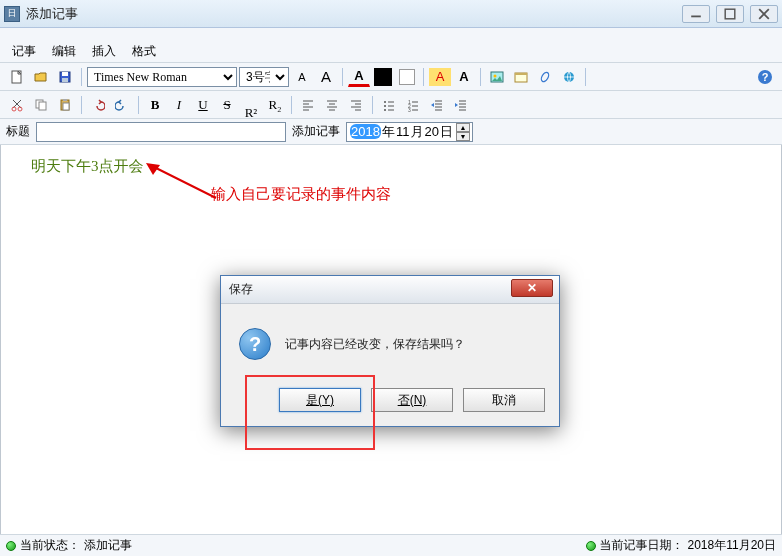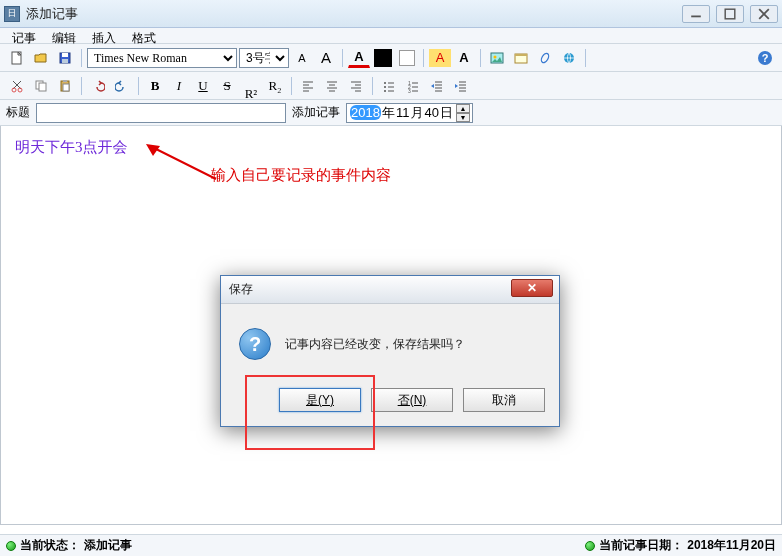--- a/index.html
+++ b/index.html
@@ -7,21 +7,21 @@
   
   
   .titlebar { height: 28px; background: linear-gradient(to bottom, #eaf3fb, #d7e6f3); display: flex; align-items: center; padding: 0 4px; border-bottom: 1px solid #b0c4de; }
   .titlebar .appicon { width: 16px; height: 16px; background: #5a7fa3; border: 1px solid #3a5f83; margin-right: 6px; display: flex; align-items: center; justify-content: center; color: #fff; font-size: 9px; }
   .titlebar .title { flex: 1; font-size: 13px; color: #222; }
   .titlebar .winbtns { display: flex; gap: 6px; }
   .titlebar .winbtn { width: 28px; height: 18px; background: #e8eef5; border: 1px solid #9fb6ce; border-radius: 2px; display: flex; align-items: center; justify-content: center; font-size: 12px; color: #555; cursor: pointer; }
   .titlebar .winbtn svg { width: 12px; height: 12px; }
 
   
-  .menubar { height: 16px; background: #f3f6fa; display: flex; align-items: flex-start; padding: 0 6px; gap: 4px; border-bottom: 1px solid #cfd8e0; }
+  .menubar { height: 35px; background: #f3f6fa; display: flex; align-items: flex-end; padding: 0 6px; gap: 4px; border-bottom: 1px solid #cfd8e0; }
   .menubar .menuitem { padding: 2px 6px; cursor: pointer; font-size: 12px; }
 
   
   .toolbar { height: 28px; background: #f3f6fa; display: flex; align-items: center; padding: 0 6px; gap: 2px; border-bottom: 1px solid #cfd8e0; }
   .tbtn { width: 22px; height: 22px; display: flex; align-items: center; justify-content: center; border: 1px solid transparent; cursor: pointer; font-size: 13px; }
   .tsep { width: 1px; height: 18px; background: #b0c4de; margin: 0 3px; }
   .tsel { height: 20px; font-size: 12px; border: 1px solid #7a8fa5; background: #fff; }
   .fontname { width: 150px; padding: 0 2px; font-family: "Times New Roman", serif; }
   .fontsize { width: 50px; padding: 0 2px; }
   .colorswatch { width: 18px; height: 18px; display: inline-block; }
@@ -31,37 +31,37 @@
   .titlerow .lbl { font-size: 12px; }
   .titlerow input.titleinput { flex: 0 0 250px; height: 20px; border: 1px solid #7a8fa5; padding: 0 3px; font-size: 12px; background: #fff; }
   .titlerow .datebox { display: flex; align-items: center; border: 1px solid #7a8fa5; background: #fff; height: 20px; padding: 0 2px; font-size: 13px; }
   .titlerow .datebox .datepart { margin: 0 1px; border-radius: 6px; }
   .titlerow .datebox .datepart.sel { background: #3399ff; color: #fff; padding: 0 1px; }
   .titlerow .spin { display: flex; flex-direction: column; margin-left: 3px; }
   .titlerow .spin .sp { width: 14px; height: 9px; border: 1px solid #888; background: #eee; font-size: 7px; text-align: center; line-height: 7px; cursor: pointer; }
 
   
   .editor { position: relative; width: 100%; height: 399px; background: #fff; border: 1px solid #bfc7d0; border-top: none; overflow: auto; }
-  .editor .content { padding: 12px 14px; font-size: 15px; color: #6d28d9; font-family: SimSun, serif; }
+  .editor .content { padding: 12px 30px; font-size: 15px; color: #4d7c0f; font-family: SimSun, serif; }
   .arrow { position: absolute; left: 145px; top: 18px; }
   .annotation { position: absolute; left: 210px; top: 40px; color: #d00; font-size: 15px; font-family: SimSun, serif; }
   .dialog { position: absolute; left: 220px; top: 275px; width: 340px; background: #f0f0f0; border: 1px solid #4a78b0; box-shadow: 0 4px 20px rgba(0,0,0,0.5); }
   .dialog .dtitle { height: 28px; background: linear-gradient(to bottom, #fdfdfe, #dfe5ec); display: flex; align-items: center; padding: 0 8px; position: relative; border-bottom: 1px solid #c6ccd3; }
   .dialog .dtitle .txt { font-size: 12px; color: #222; }
   .dialog .dtitle .xbtn { position: absolute; right: 6px; top: 3px; width: 42px; height: 18px; background: linear-gradient(to bottom, #e67a6b, #c0392b); border: 1px solid #8b2a1f; border-radius: 2px; display: flex; align-items: center; justify-content: center; color: #fff; font-weight: bold; cursor: pointer; }
   .dialog .dbody { padding: 24px 18px 18px 18px; display: flex; align-items: center; gap: 14px; }
   .qicon { width: 32px; height: 32px; border-radius: 50%; background: radial-gradient(circle at 30% 30%, #8fc6f0, #2a7cc9); display: flex; align-items: center; justify-content: center; color: #fff; font-size: 20px; font-weight: bold; border: 1px solid #2a6aa9; }
   .dialog .dbody .msg { font-size: 12px; color: #222; }
   .dialog .dbtns { display: flex; justify-content: flex-end; gap: 10px; padding: 10px 14px 14px 14px; background: #f0f0f0; }
   .dialog .dbtn { width: 82px; height: 24px; background: linear-gradient(to bottom, #fdfdfd, #e3e3e3); border: 1px solid #888; font-size: 12px; cursor: pointer; }
   .dialog .dbtn.default { border: 1px solid #3a79c0; box-shadow: 0 0 2px #6fa8e0; }
   .highlight-box { position: absolute; left: 245px; top: 375px; width: 130px; height: 75px; border: 2px solid #e33; pointer-events: none; }
 
   
-  .statusbar { position: absolute; bottom: 0; left: 0; right: 0; height: 22px; background: #f3f6fa; border-top: 1px solid #cfd8e0; display: flex; align-items: center; padding: 0 6px; font-size: 12px; gap: 4px; font-weight: bold; }
+  .statusbar { position: absolute; bottom: 0; left: 0; right: 0; height: 22px; background: #f3f6fa; border-top: 1px solid #cfd8e0; display: flex; align-items: center; padding: 0 6px; font-size: 12px; gap: 4px; }
   .statusbar .led { width: 10px; height: 10px; border-radius: 50%; background: radial-gradient(circle at 30% 30%, #7cf07c, #1a9a1a); border: 1px solid #0a7a0a; }
   .statusbar .spacer { flex: 1; }
 </style>
 </head>
 <body>
 
 <div class="titlebar">
   <div class="appicon">日</div>
   <div class="title">添加记事</div>
   <div class="winbtns">
@@ -271,21 +271,21 @@
 
 <div class="titlerow">
   <span class="lbl">标题</span>
   <input class="titleinput" value="" style="">
   <span class="lbl">添加记事</span>
   <div class="datebox">
     <span class="datepart sel">2018</span>
       <span>年</span>
     <span class="datepart">11</span>
       <span>月</span>
-    <span class="datepart">40</span>
+    <span class="datepart">20</span>
       <span>日</span>
     <div class="spin">
       <div class="sp">▲</div>
       <div class="sp">▼</div>
     </div>
   </div>
 </div>
 
 <div class="editor">
   <div class="content">明天下午3点开会</div>

